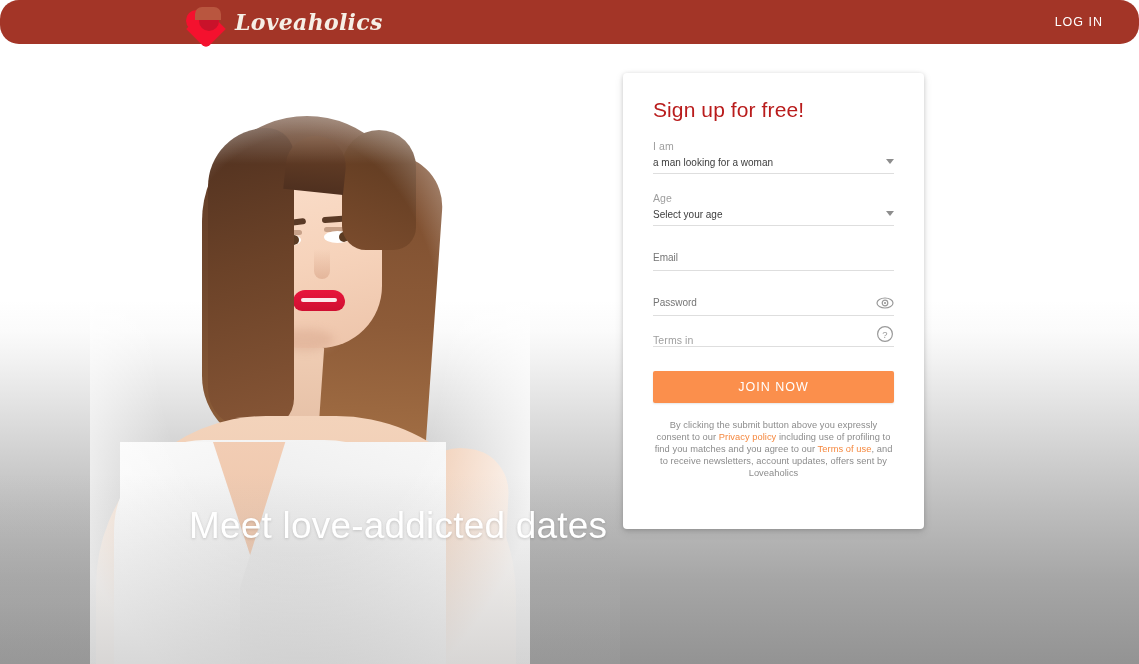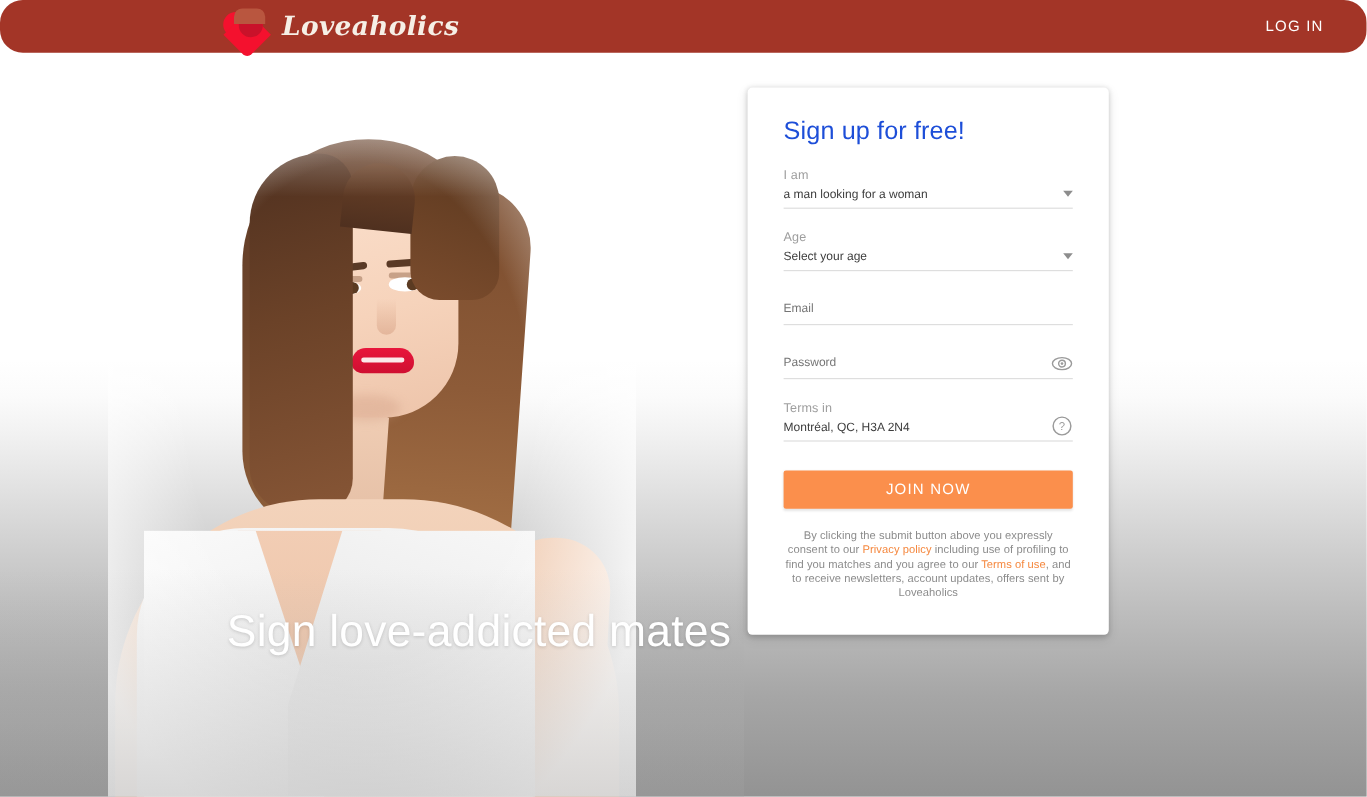--- a/index.html
+++ b/index.html
@@ -225,21 +225,21 @@
     position:absolute; left:623px; top:73px;
     width:301px; height:456px;
     background:#ffffff;
     border-radius:4px;
     box-shadow:0 1px 4px rgba(0,0,0,.16), 0 3px 10px rgba(0,0,0,.10);
     z-index:30;
     padding:0 30px;
   }
   .card-title {
     margin-top:25px;
-    font-size:21px; color:#1d4ed8; font-weight:400;
+    font-size:21px; color:#b91c1c; font-weight:400;
     letter-spacing:.1px;
   }
 
   .field { position:relative; margin-top:18px; }
   .field .flabel {
     display:block; font-size:10.5px; color:#9e9e9e;
     letter-spacing:.1px; height:13px;
   }
   .field .fvalue {
     display:block; width:100%; border:0; outline:0;
@@ -335,21 +335,21 @@
     <span class="hp-arm"></span>
     <span class="hp-dress"></span>
     <span class="hp-dress-v"></span>
     <span class="hp-dress-flap-l"></span>
     <span class="hp-dress-flap-r"></span>
     <span class="hp-blend"></span>
     <span class="hp-bottom-fade"></span>
   </div>
 
   <div class="hero-text">
-    <div>Sign love-addicted mates</div>
+    <div>Meet love-addicted dates</div>
   </div>
 
   <div class="card">
 
     <div class="card-title">Sign up for free!</div>
 
     <div class="field">
       <span class="flabel">I am</span>
       <span class="fvalue">a man looking for a woman</span>
       <span class="caret"></span>
@@ -377,21 +377,20 @@
           <ellipse cx="9" cy="9" rx="8" ry="5" fill="none" stroke="#9a9a9a" stroke-width="1.2"></ellipse>
           <circle cx="9" cy="9" r="2.8" fill="none" stroke="#9a9a9a" stroke-width="1.2"></circle>
           <circle cx="9" cy="9" r="1.1" fill="#9a9a9a"></circle>
         </svg>
       </span>
       <span class="underline"></span>
     </div>
 
     <div class="field">
       <span class="flabel">Terms in</span>
-      <span class="fvalue">Montréal, QC, H3A 2N4</span>
       <span class="help-icon">
         <svg width="18" height="18" viewBox="0 0 18 18">
           <circle cx="9" cy="9" r="7.4" fill="none" stroke="#9a9a9a" stroke-width="1.2"></circle>
           <text x="9" y="12.6" text-anchor="middle" font-size="9.5" font-family="Liberation Sans, sans-serif" fill="#9a9a9a">?</text>
         </svg>
       </span>
       <span class="underline"></span>
     </div>
 
     <button class="join-btn">JOIN NOW</button>

